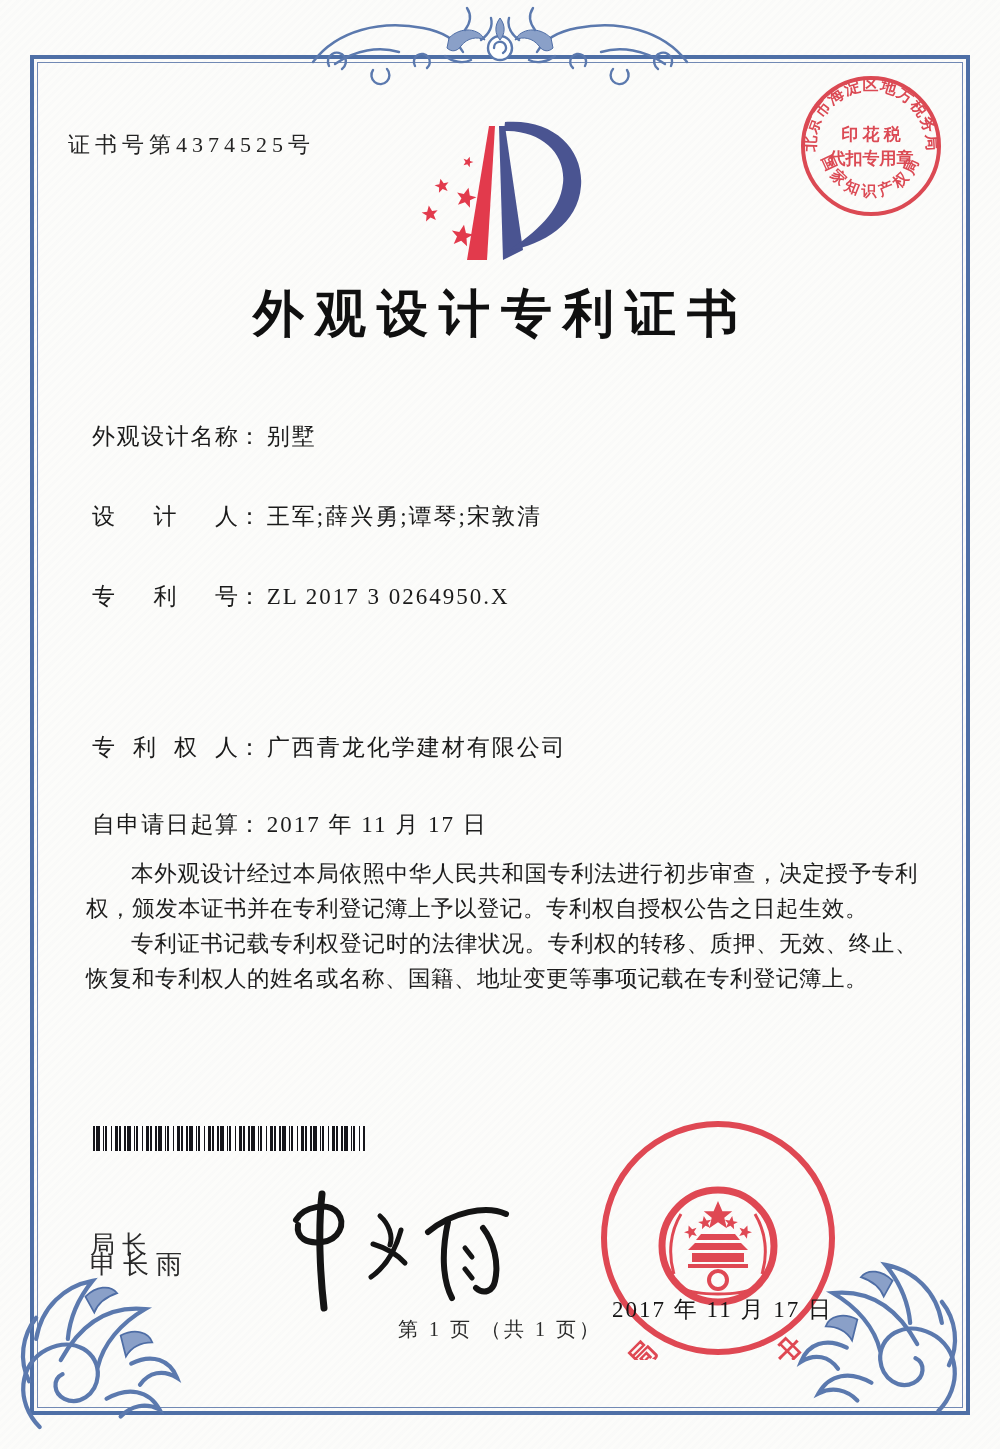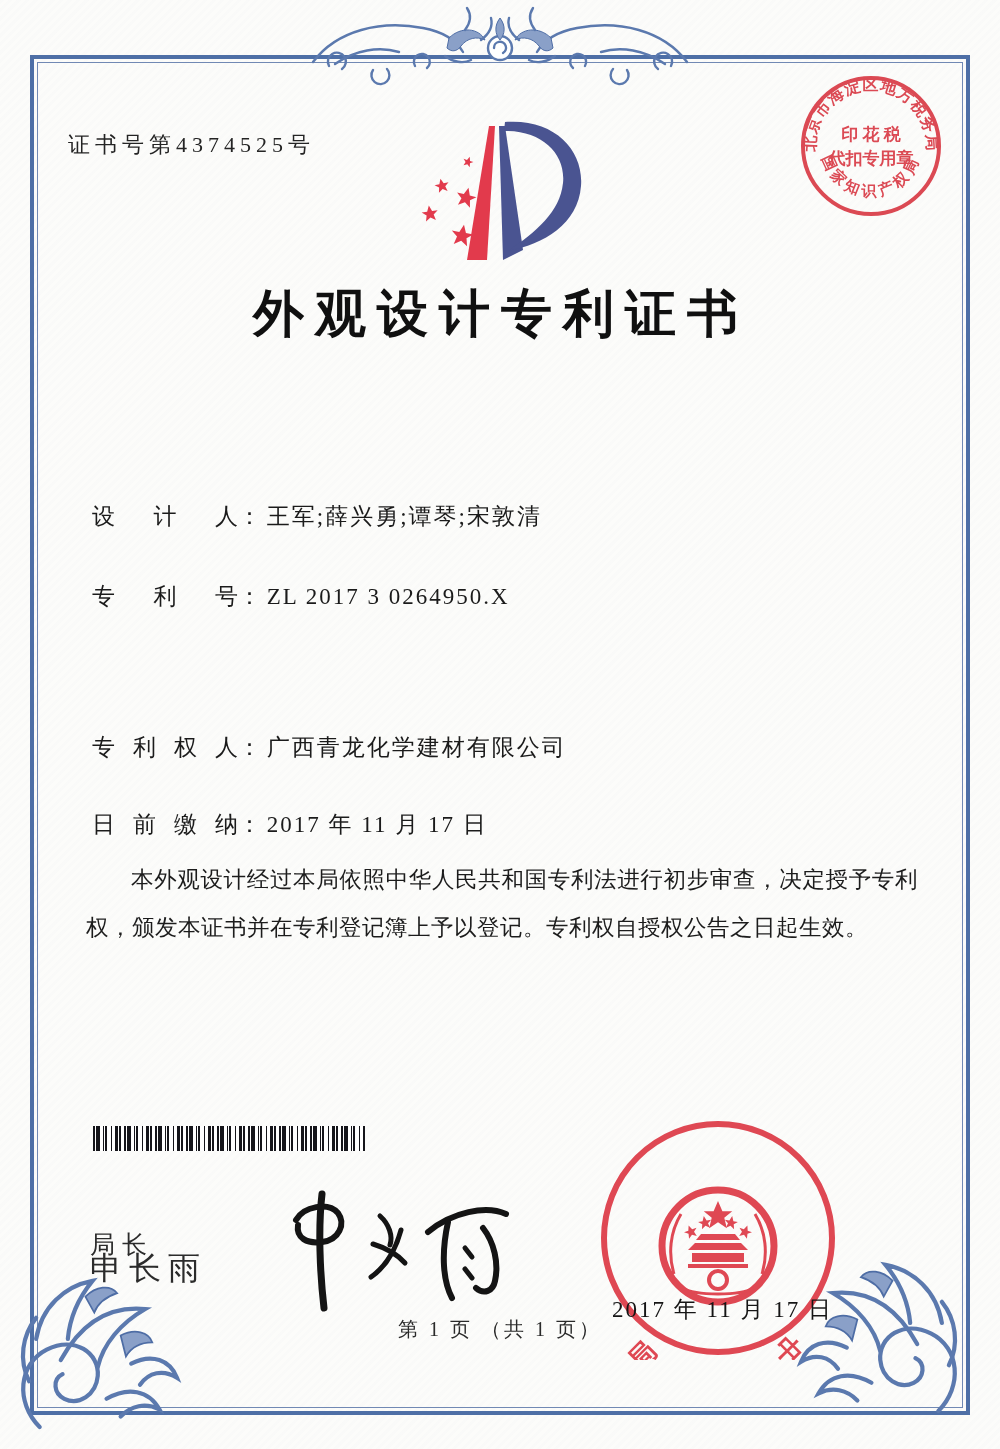--- a/index.html
+++ b/index.html
@@ -23,33 +23,33 @@
     font-size:51px;font-weight:700;letter-spacing:11px;padding-left:2px;box-sizing:border-box;color:#101010;}
   
   .tax-stamp{position:absolute;left:797px;top:72px;width:148px;height:148px;opacity:.92;}
   
   .field{position:absolute;left:92px;font-size:23px;color:#1b1b1b;white-space:nowrap;}
   .flabel{display:inline-block;width:146px;text-align:justify;text-align-last:justify;}
   .fvalue{letter-spacing:2px;}
   .f0{top:421px}.f1{top:501px}.f2{top:581px}.f3{top:657px}.f4{top:732px}.f5{top:809px}
   
   .body-text{position:absolute;left:86px;top:856px;width:832px;font-size:22.5px;
-    line-height:48px;color:#1c1c1c;text-align:justify;letter-spacing:.5px;}
+    line-height:35px;color:#1c1c1c;text-align:justify;letter-spacing:.5px;}
   .body-text p{margin:0;text-indent:2em;}
   
   .barcode{position:absolute;left:93px;top:1126px;width:272px;height:25px;
     background:repeating-linear-gradient(90deg,
       #15151a 0 2px,#fff 2px 3px,#15151a 3px 7px,#fff 7px 10px,
       #15151a 10px 11px,#fff 11px 12px,#15151a 12px 14px,#fff 14px 18px,
       #15151a 18px 19px,#fff 19px 22px,#15151a 22px 25px,#fff 25px 26px,
       #15151a 26px 28px,#fff 28px 31px);}
   
   .sig-role{position:absolute;left:90px;top:1204px;font-size:25px;letter-spacing:7px;
     font-family:"Liberation Sans","DejaVu Sans",sans-serif;color:#2b2b2b;margin-top:24px;}
-  .sig-name{position:absolute;left:90px;top:1247px;font-size:32px;letter-spacing:7px;
+  .sig-name{position:absolute;left:90px;top:1247px;font-size:26px;letter-spacing:7px;
     font-family:"Liberation Sans","DejaVu Sans",sans-serif;color:#2b2b2b;text-align:right;}
   .signature{position:absolute;left:252px;top:1178px;width:270px;height:142px;}
   
   .big-seal{position:absolute;left:596px;top:1116px;width:244px;height:244px;opacity:.93;}
   .seal-date{position:absolute;left:612px;top:1294px;font-size:23px;letter-spacing:2px;color:#151515;}
   
   .page-info{position:absolute;left:0;top:1316px;width:100%;text-align:center;
     font-size:20px;letter-spacing:3px;color:#2a2a2a;}
   .orn{stroke:#5b79ae;fill:none;stroke-width:2.4;stroke-linecap:round;}
   .orn-f{fill:#8aa0c8;stroke:#4e6da5;stroke-width:1;}
@@ -143,39 +143,44 @@
     <text font-size="16" fill="#d93b46" letter-spacing="1" font-weight="bold">
       <textPath href="#tsTop" startOffset="50%" text-anchor="middle">北京市海淀区地方税务局</textPath>
     </text>
     <text font-size="15" fill="#d93b46" letter-spacing="4" font-weight="bold">
       <textPath href="#tsBot" startOffset="50%" text-anchor="middle">国家知识产权局</textPath>
     </text>
     <text x="74" y="68" font-size="17" fill="#d93b46" text-anchor="middle" font-weight="bold">印 花 税</text>
     <text x="74" y="92" font-size="17" fill="#d93b46" text-anchor="middle" font-weight="bold">代扣专用章</text>
   </svg>
 
+  <div class="field f0">
+    <span class="flabel">外观设计名称</span><span>：</span>
+    <span class="fvalue">别墅</span>
+  </div>
   <div class="field f1">
     <span class="flabel">设计人</span><span>：</span>
     <span class="fvalue">王军;薛兴勇;谭琴;宋敦清</span>
   </div>
   <div class="field f2">
     <span class="flabel">专利号</span><span>：</span>
     <span class="fvalue">ZL 2017 3 0264950.X</span>
   </div>
   <div class="field f4">
     <span class="flabel">专利权人</span><span>：</span>
     <span class="fvalue">广西青龙化学建材有限公司</span>
   </div>
   <div class="field f5">
-    <span class="flabel">日前缴纳</span><span>：</span>
+    <span class="flabel">自申请日起算</span><span>：</span>
     <span class="fvalue">2017 年 11 月 17 日</span>
   </div>
 
   <div class="body-text">
     <p>本外观设计经过本局依照中华人民共和国专利法进行初步审查，决定授予专利权，颁发本证书并在专利登记簿上予以登记。专利权自授权公告之日起生效。</p>
+    <p>专利证书记载专利权登记时的法律状况。专利权的转移、质押、无效、终止、恢复和专利权人的姓名或名称、国籍、地址变更等事项记载在专利登记簿上。</p>
   </div>
 
   <div class="barcode"></div>
 
   <div class="sig-role">局长</div>
   <div class="sig-name">申长雨</div>
   <svg class="signature" viewBox="0 0 270 142">
     <g stroke="#141414" fill="none" stroke-linecap="round" stroke-linejoin="round">
       <path d="M 70,16 C 66,50 68,96 72,130" stroke-width="7"></path>
       <path d="M 44,42 C 52,28 76,24 86,35 C 94,46 87,62 70,64 C 55,66 44,60 46,47" stroke-width="6"></path>

